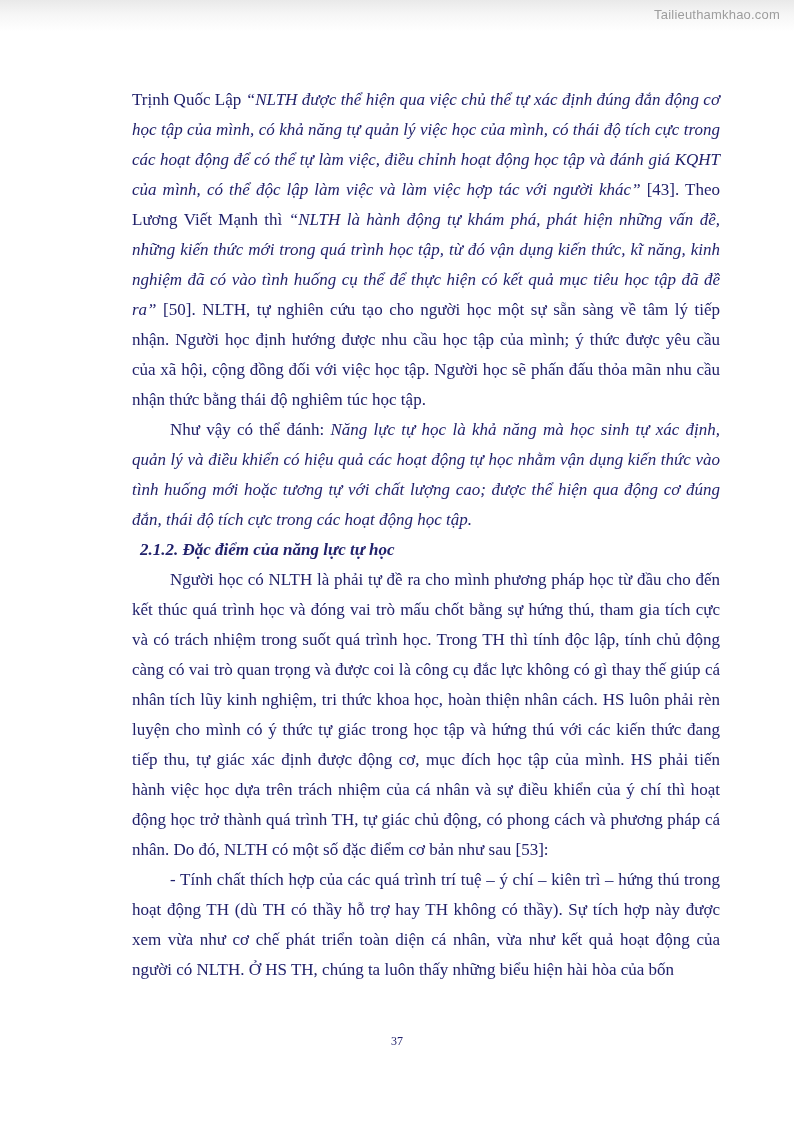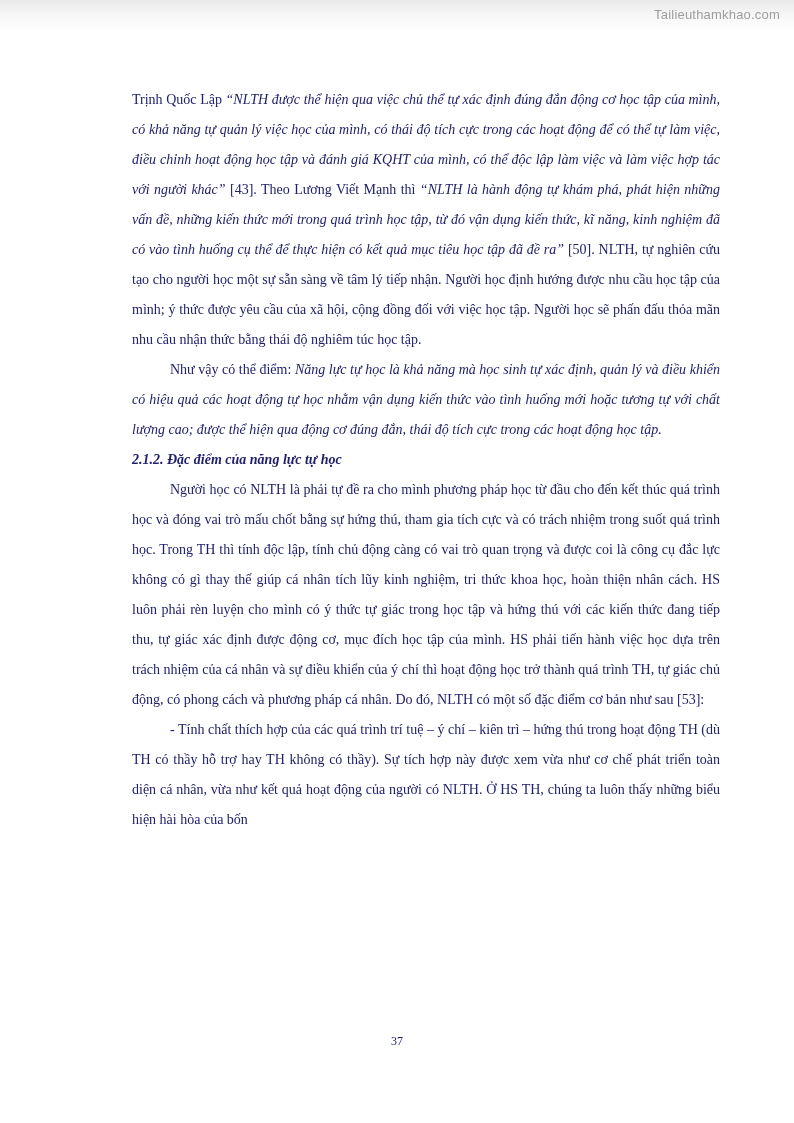--- a/index.html
+++ b/index.html
@@ -35,34 +35,35 @@
     right: 14px;
     font-family: "Liberation Sans", "DejaVu Sans", sans-serif;
     font-size: 13px;
     letter-spacing: 0.2px;
   }
   .content {
     position: absolute;
     left: 132px;
     top: 85px;
     width: 588px;
-    font-size: 14px;
+    font-size: 17px;
     line-height: 30px;
     text-align: justify;
   }
   .content p {
     margin: 0;
   }
   .content p.indent {
     text-indent: 38px;
   }
   .content p.heading {
     font-weight: bold;
     font-style: italic;
     text-align: left;
+    margin-left: 8px;
   }
   .seg-normal { font-style: normal; font-weight: normal; }
   .seg-italic { font-style: italic; font-weight: normal; }
   .seg-bold-italic { font-style: italic; font-weight: bold; }
   .footer {
     position: absolute;
     left: 0;
     right: 0;
     top: 1034px;
     text-align: center;
@@ -70,19 +71,19 @@
   }
 </style>
 </head>
 <body>
 
 <div class="page">
   <div class="top-shade"></div>
   <div class="watermark" style="color: rgb(157, 157, 157);">Tailieuthamkhao.com</div>
   <div class="content" id="doc-body" style="color: rgb(33, 33, 107);">
       <p class="body-para"><span class="seg-normal">Trịnh Quốc Lập </span><span class="seg-italic">“NLTH được thể hiện qua việc chủ thể tự xác định đúng đắn động cơ học tập của mình, có khả năng tự quản lý việc học của mình, có thái độ tích cực trong các hoạt động để có thể tự làm việc, điều chỉnh hoạt động học tập và đánh giá KQHT của mình, có thể độc lập làm việc và làm việc hợp tác với người khác”</span><span class="seg-normal"> [43]. Theo Lương Viết Mạnh thì </span><span class="seg-italic">“NLTH là hành động tự khám phá, phát hiện những vấn đề, những kiến thức mới trong quá trình học tập, từ đó vận dụng kiến thức, kĩ năng, kinh nghiệm đã có vào tình huống cụ thể để thực hiện có kết quả mục tiêu học tập đã đề ra”</span><span class="seg-normal"> [50]. NLTH, tự nghiên cứu tạo cho người học một sự sẵn sàng về tâm lý tiếp nhận. Người học định hướng được nhu cầu học tập của mình; ý thức được yêu cầu của xã hội, cộng đồng đối với việc học tập. Người học sẽ phấn đấu thỏa mãn nhu cầu nhận thức bằng thái độ nghiêm túc học tập.</span></p>
-      <p class="indent body-para"><span class="seg-normal">Như vậy có thể điểm: </span><span class="seg-italic">Năng lực tự học là khả năng mà học sinh tự xác định, quản lý và điều khiển có hiệu quả các hoạt động tự học nhằm vận dụng kiến thức vào tình huống mới hoặc tương tự với chất lượng cao; được thể hiện qua động cơ đúng đắn, thái độ tích cực trong các hoạt động học tập.</span></p>
+      <p class="indent body-para"><span class="seg-normal">Như vậy có thể đánh: </span><span class="seg-italic">Năng lực tự học là khả năng mà học sinh tự xác định, quản lý và điều khiển có hiệu quả các hoạt động tự học nhằm vận dụng kiến thức vào tình huống mới hoặc tương tự với chất lượng cao; được thể hiện qua động cơ đúng đắn, thái độ tích cực trong các hoạt động học tập.</span></p>
       <p class="heading"><span class="seg-bold-italic">2.1.2. Đặc điểm của năng lực tự học</span></p>
       <p class="indent body-para"><span class="seg-normal">Người học có NLTH là phải tự đề ra cho mình phương pháp học từ đầu cho đến kết thúc quá trình học và đóng vai trò mấu chốt bằng sự hứng thú, tham gia tích cực và có trách nhiệm trong suốt quá trình học. Trong TH thì tính độc lập, tính chủ động càng có vai trò quan trọng và được coi là công cụ đắc lực không có gì thay thế giúp cá nhân tích lũy kinh nghiệm, tri thức khoa học, hoàn thiện nhân cách. HS luôn phải rèn luyện cho mình có ý thức tự giác trong học tập và hứng thú với các kiến thức đang tiếp thu, tự giác xác định được động cơ, mục đích học tập của mình. HS phải tiến hành việc học dựa trên trách nhiệm của cá nhân và sự điều khiển của ý chí thì hoạt động học trở thành quá trình TH, tự giác chủ động, có phong cách và phương pháp cá nhân. Do đó, NLTH có một số đặc điểm cơ bản như sau [53]:</span></p>
       <p class="indent body-para"><span class="seg-normal">- Tính chất thích hợp của các quá trình trí tuệ – ý chí – kiên trì – hứng thú trong hoạt động TH (dù TH có thầy hỗ trợ hay TH không có thầy). Sự tích hợp này được xem vừa như cơ chế phát triển toàn diện cá nhân, vừa như kết quả hoạt động của người có NLTH. Ở HS TH, chúng ta luôn thấy những biểu hiện hài hòa của bốn</span></p>
     </div>
   <div class="footer" style="color: rgb(33, 33, 107);">37</div>
 </div>
 
 </body></html>

